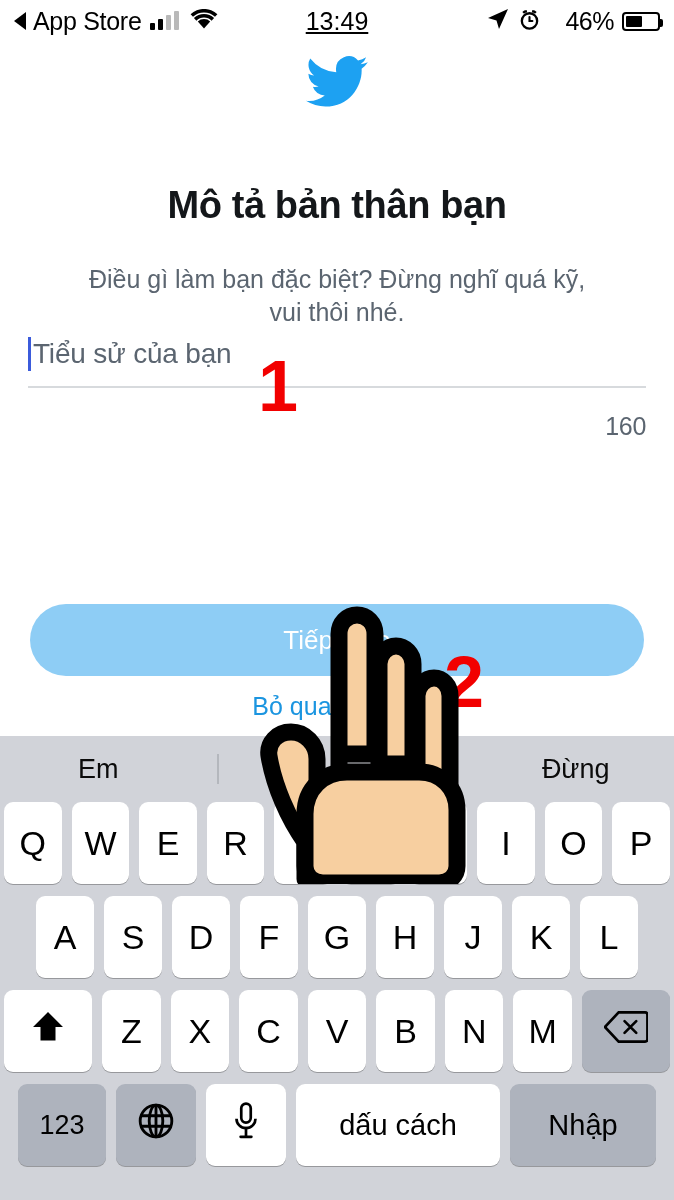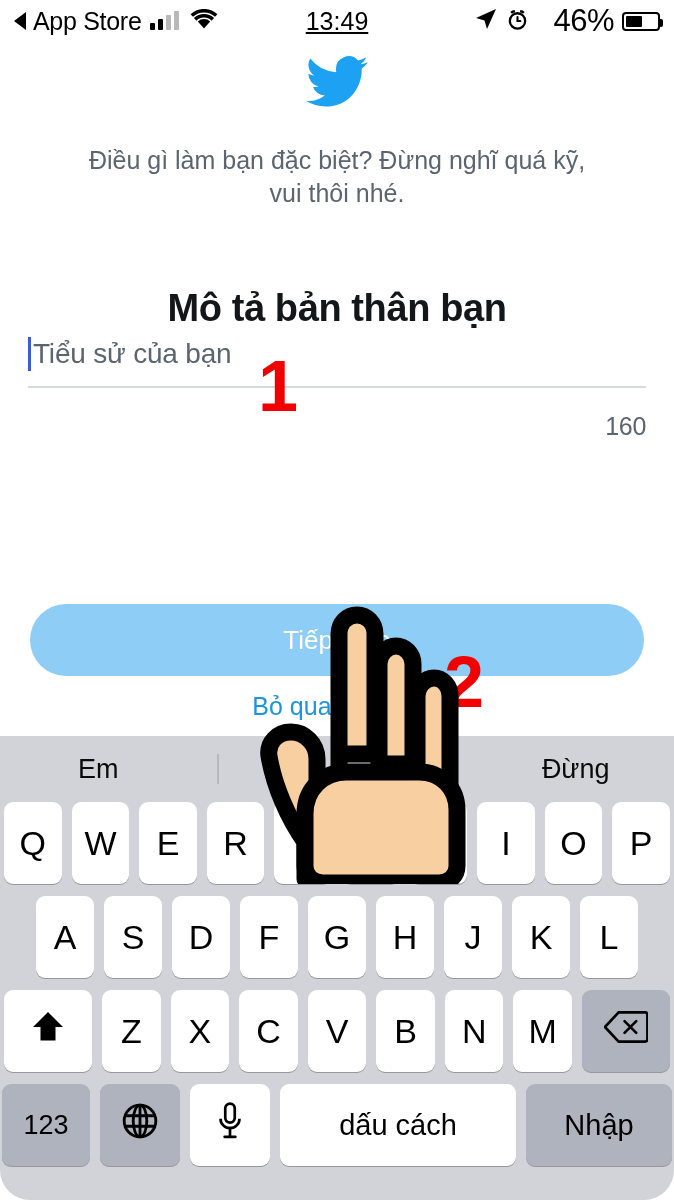--- a/index.html
+++ b/index.html
@@ -7,21 +7,20 @@
     width:674px; height:1200px;
     background:#ffffff;
     font-family:"Liberation Sans", sans-serif;
     overflow:hidden;
   }
   #screen {
     position:relative;
     width:674px; height:1200px;
     background:#ffffff;
     overflow:hidden;
-    border-radius:30px;
   }
 
   
   #status-bar {
     position:absolute; top:0; left:0;
     width:674px; height:42px;
     display:flex; align-items:center;
     padding:0 14px;
     color:#000;
   }
@@ -44,21 +43,21 @@
   #signal-bars i:nth-child(4){ height:19px; background:#b9b9b9; }
   #wifi-icon { margin-left:4px; }
   #status-center {
     position:absolute; left:0; right:0; text-align:center;
     font-size:25px; font-weight:400; pointer-events:none;text-decoration:underline;
   }
   #status-right {
     margin-left:auto; display:flex; align-items:center; gap:8px;
     position:relative; z-index:2;
   }
-  #battery-pct { font-size:31px; letter-spacing:-0.5px;margin-left:16px; }
+  #battery-pct { font-size:25px; letter-spacing:-0.5px;margin-left:16px; }
   #battery-icon {
     position:relative; width:38px; height:19px;
     border:2px solid #000; border-radius:4px;
   }
   #battery-icon::after{
     content:""; position:absolute; right:-5px; top:5px;
     width:3px; height:8px; background:#000; border-radius:0 2px 2px 0;
   }
   #battery-icon > span{
     position:absolute; left:2px; top:2px; bottom:2px;
@@ -129,21 +128,21 @@
     flex:1; text-align:center; font-size:27px; color:#0b0b0b;
   }
   .pred-sep {
     width:2px; height:30px; background:#b4b7bd; flex:0 0 auto;
   }
 
   .kb-row { display:flex; justify-content:center; align-items:center; gap:10px; margin-bottom:12px; }
   #row1 { padding:0 4px; gap:10px; }
   #row2 { padding:0 36px; gap:10px; }
   #row3 { padding:0 4px; gap:10px; }
-  #row4 { padding:0 2px; gap:10px; margin-bottom:16px; }
+  #row4 { padding:0 18px; gap:10px; margin-bottom:16px; }
 
   .key {
     height:82px;
     background:#ffffff;
     border-radius:9px;
     box-shadow:0 1px 0 rgba(0,0,0,0.28);
     display:flex; align-items:center; justify-content:center;
     font-size:34px; color:#000;
     flex:1;
   }
@@ -220,23 +219,23 @@
         </span>
     </div>
   </div>
 
   <div id="content">
 
     <svg id="twitter-logo" width="62" height="52" viewBox="0 0 24 20">
       <path fill="#1da1f2" d="M23.95 2.37a9.6 9.6 0 0 1-2.83.79A4.93 4.93 0 0 0 23.28.44a9.87 9.87 0 0 1-3.13 1.2A4.92 4.92 0 0 0 11.6 5.1c0 .39.04.76.13 1.12A13.97 13.97 0 0 1 1.64.9a4.92 4.92 0 0 0 1.52 6.57 4.9 4.9 0 0 1-2.23-.62v.06a4.93 4.93 0 0 0 3.95 4.83 4.95 4.95 0 0 1-2.22.09 4.93 4.93 0 0 0 4.6 3.42A9.88 9.88 0 0 1 0 17.3a13.94 13.94 0 0 0 7.55 2.21c9.05 0 14-7.5 14-14 0-.21 0-.43-.02-.64a9.98 9.98 0 0 0 2.42-2.5z"></path>
     </svg>
 
+    <div id="page-title">Mô tả bản thân bạn</div>
+
     <div id="page-subtitle">Điều gì làm bạn đặc biệt? Đừng nghĩ quá kỹ, vui thôi nhé.</div>
-
-    <div id="page-title">Mô tả bản thân bạn</div>
 
     <div id="bio-field-wrap">
       <div id="bio-input-row">
         <span id="bio-caret"></span>
         <span id="bio-placeholder">Tiểu sử của bạn</span>
       </div>
       <div id="bio-underline"></div>
       <div id="char-counter">160</div>
     </div>
 

